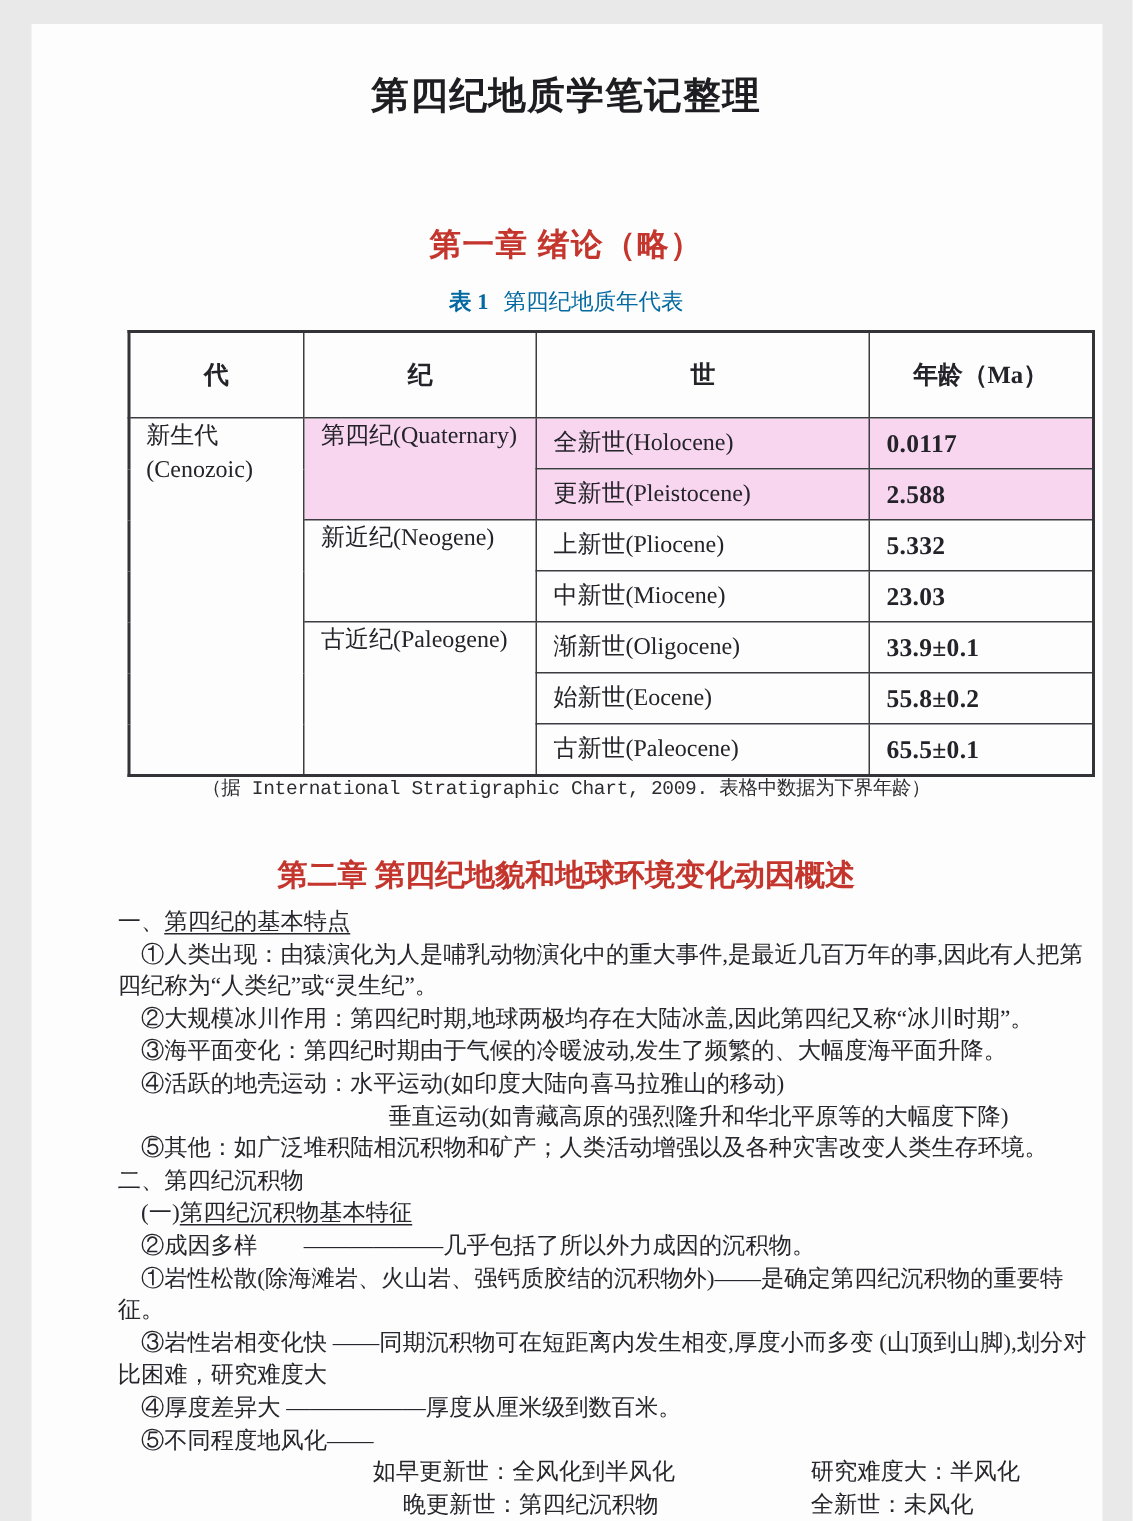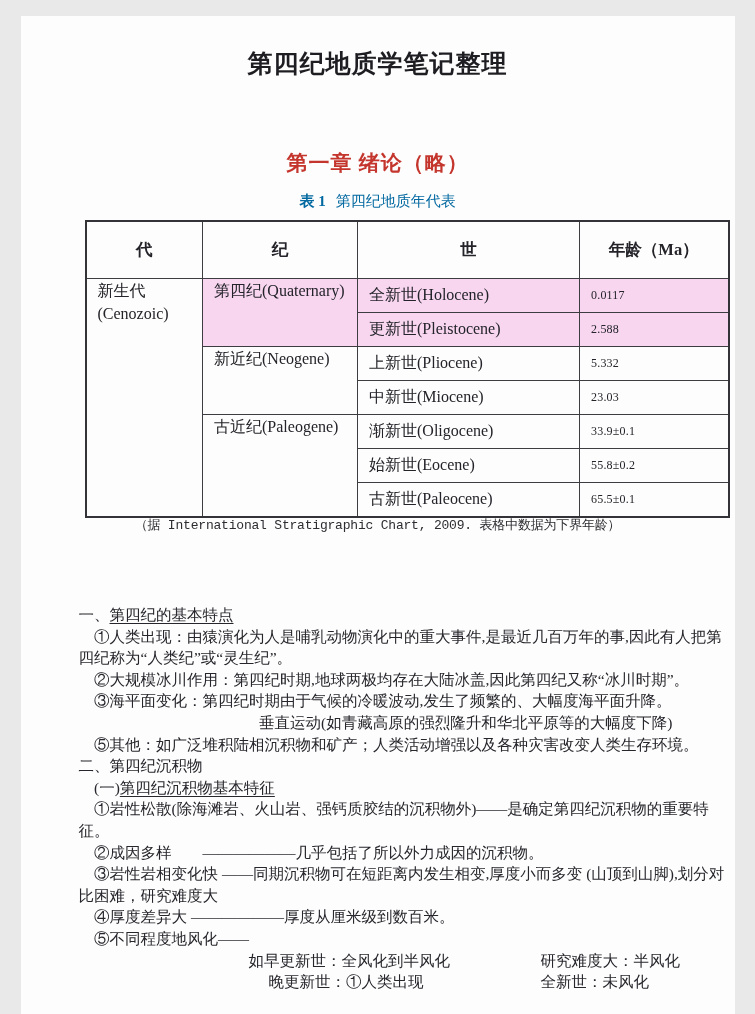--- a/index.html
+++ b/index.html
@@ -51,21 +51,21 @@
     overflow:hidden;white-space:nowrap;
   }
   table.geo{border:2px solid #333338;}
   table.geo th{
     height:56px;text-align:center;padding:0;
     font-weight:700;font-size:16.5px;
   }
   table.geo td{height:33px;}
   td.era-cell,td.period-cell{vertical-align:top;padding-top:5px;line-height:23px;}
   .latin{font-weight:400;}
-  td.age-cell{font-weight:400;font-size:12px;letter-spacing:.2px;}
+  td.age-cell{font-weight:700;font-size:17px;letter-spacing:.2px;}
   td.hl{background:#f8d6f0;}
   
   .table-note{
     position:absolute;top:500px;left:0;right:0;
     text-align:center;
     font-family:"Liberation Mono","DejaVu Sans Mono",monospace;
     font-size:13px;color:#2c2c31;letter-spacing:-.2px;
   }
   
   .body-text{
@@ -175,41 +175,43 @@
             <span>古新世</span><span class="latin">(Paleocene)</span>
           </td>
           <td class="age-cell">65.5±0.1</td>
         </tr>
       </tbody>
     </table>
   </div>
 
   <div class="table-note">（据 International Stratigraphic Chart, 2009. 表格中数据为下界年龄）</div>
 
+  <div class="chapter-heading ch2">第二章 第四纪地貌和地球环境变化动因概述</div>
 
   <div class="body-text">
     <p class="noindent"><span>一、</span><span class="u">第四纪的基本特点</span></p>
     <p>①人类出现：由猿演化为人是哺乳动物演化中的重大事件,是最近几百万年的事,因此有人把第四纪称为“人类纪”或“灵生纪”。</p>
     <p>②大规模冰川作用：第四纪时期,地球两极均存在大陆冰盖,因此第四纪又称“冰川时期”。</p>
     <p>③海平面变化：第四纪时期由于气候的冷暖波动,发生了频繁的、大幅度海平面升降。</p>
+    <p>④活跃的地壳运动：水平运动(如印度大陆向喜马拉雅山的移动)</p>
     <p class="hang">垂直运动(如青藏高原的强烈隆升和华北平原等的大幅度下降)</p>
     <p>⑤其他：如广泛堆积陆相沉积物和矿产；人类活动增强以及各种灾害改变人类生存环境。</p>
     <p class="noindent"><span>二、</span><span>第四纪沉积物</span></p>
     <p><span>(一)</span><span class="u">第四纪沉积物基本特征</span></p>
+    <p>②成因多样　　——————几乎包括了所以外力成因的沉积物。</p>
     <p>①岩性松散(除海滩岩、火山岩、强钙质胶结的沉积物外)——是确定第四纪沉积物的重要特征。</p>
-    <p>②成因多样　　——————几乎包括了所以外力成因的沉积物。</p>
     <p>③岩性岩相变化快 ——同期沉积物可在短距离内发生相变,厚度小而多变 (山顶到山脚),划分对比困难，研究难度大</p>
     <p>④厚度差异大 ——————厚度从厘米级到数百米。</p>
     <p>⑤不同程度地风化——</p>
     <div class="wline">
       <span class="w1">如早更新世：全风化到半风化</span>
       <span class="w2">研究难度大：半风化</span>
     </div>
     <div class="wline second">
-      <span class="w1">晚更新世：①人类出现</span>
+      <span class="w1">晚更新世：第四纪沉积物</span>
       <span class="w2">全新世：未风化</span>
     </div>
   </div>
 
   <div class="clipped-line">⑥含哺乳动物化石和古文化遗存——有助于第四纪地层划分和对比</div>
 
   <div class="bottom-bar"></div>
 
 </div>
 

